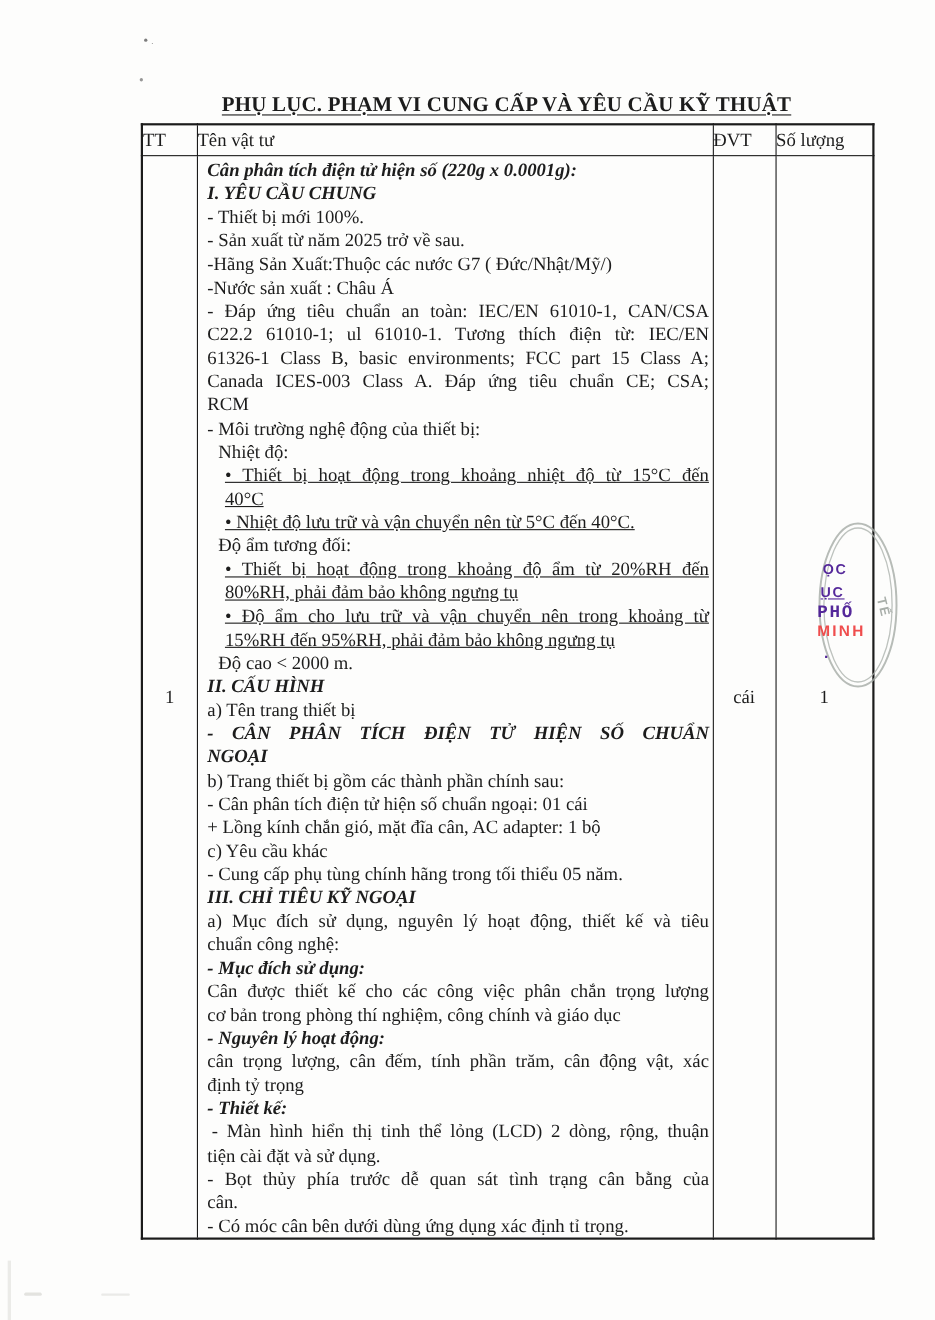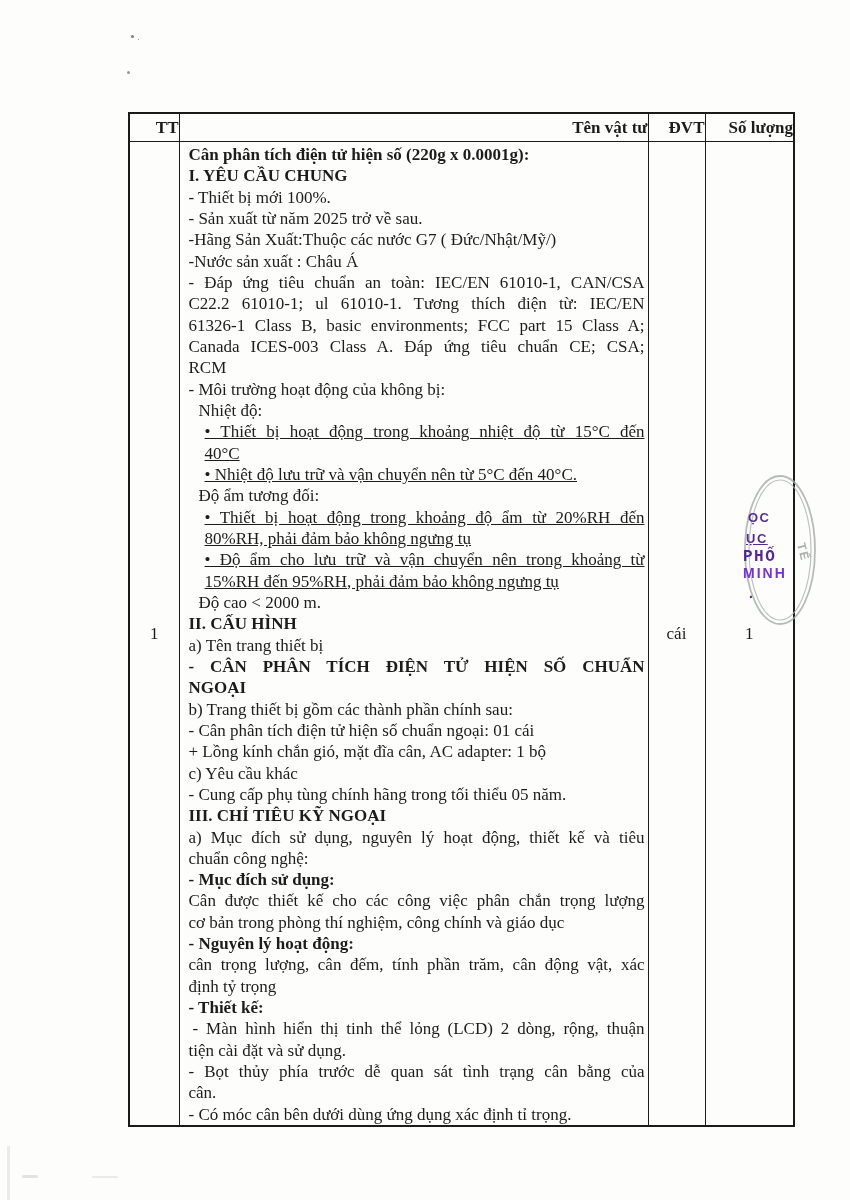--- a/index.html
+++ b/index.html
@@ -31,75 +31,76 @@
   }
   .spec-table col.c-tt{width:50px;}
   .spec-table col.c-name{width:469px;}
   .spec-table col.c-dvt{width:57px;}
   .spec-table col.c-qty{width:89px;}
   .spec-table th,.spec-table td{
     border:1.5px solid #1b1b1b;
     font-size:17px;
   }
   .spec-table th{
-    height:27px;font-weight:bold;text-align:right;padding:0;
+    height:27px;font-weight:normal;text-align:left;padding:0;
     line-height:27px;
   }
   .cell-center{
     text-align:center;vertical-align:middle;padding:0;
   }
   .cell-body{
     vertical-align:top;
     padding:2px 3px 0 9px;
   }
 
   
   .line{
     font-size:17px;line-height:21.33px;
     white-space:nowrap;overflow:visible;
   }
   .line.j{white-space:normal;text-align:justify;text-align-last:justify;}
-  .line.b{font-weight:bold;}
+  .line.b{font-weight:bold;font-style:italic;}
   .line.i1{padding-left:10px;}
   .line.i2{padding-left:16px;text-decoration:underline;}
   .line.i3{padding-left:4px;}
 
   
   .stamp{position:absolute;left:688px;top:440px;width:140px;height:230px;pointer-events:none;}
   .stamp svg{position:absolute;left:0;top:0;opacity:.8;}
   .stamp-text{
     position:absolute;
     font-family:"Liberation Sans","DejaVu Sans",sans-serif;
     font-weight:bold;color:#4c1d95;opacity:.95;
     letter-spacing:1.5px;line-height:1;
   }
   .st-1{left:60px;top:71px;font-size:13px;}
   .st-2{left:58px;top:92px;font-size:13px;text-decoration:underline;}
   .st-3{left:55px;top:109px;font-size:16px;font-family:Liberation Mono, monospace;}
-  .st-4{left:55px;top:126px;font-size:14px;letter-spacing:2px;color:#6d28d9;}
+  .st-4{left:55px;top:126px;font-size:14px;letter-spacing:2px;color:#ef4444;}
   .st-dot{left:61px;top:146px;font-size:14px;}
   .st-side{left:106px;top:106px;font-size:12px;transform:rotate(76deg);color:#a4aaa5;}
 
   
   .speck{position:absolute;background:#7d7d7d;border-radius:50%;}
   .speck.a{left:131px;top:35px;width:3px;height:3px;box-shadow:6px 3px 0 -1px #8a8a8a;}
   .speck.b{left:127px;top:71px;width:3px;height:3px;box-shadow:5px 4px 0 -1.5px #9a9a9a;opacity:.8;}
   .smudge{position:absolute;background:#d7d7d3;border-radius:2px;}
   .smudge.a{left:22px;top:1175px;width:16px;height:3px;opacity:.7;}
   .smudge.b{left:92px;top:1176px;width:26px;height:2px;opacity:.5;}
   .edge-band{position:absolute;left:7px;top:1146px;width:3px;height:54px;background:#ebebe8;}
 </style>
 </head>
 <body>
 
 <div class="page">
 
   <div class="speck a"></div>
   <div class="speck b"></div>
 
+  <div class="doc-title">PHỤ LỤC. PHẠM VI CUNG CẤP VÀ YÊU CẦU KỸ THUẬT</div>
 
   <table class="spec-table">
     <colgroup>
       <col class="c-tt">
         <col class="c-name">
         <col class="c-dvt">
         <col class="c-qty">
     </colgroup>
     <thead>
       <tr>
@@ -118,21 +119,21 @@
               <div class="line b">I. YÊU CẦU CHUNG</div>
               <div class="line">- Thiết bị mới 100%.</div>
               <div class="line">- Sản xuất từ năm 2025 trở về sau.</div>
               <div class="line">-Hãng Sản Xuất:Thuộc các nước  G7 ( Đức/Nhật/Mỹ/)</div>
               <div class="line">-Nước sản xuất : Châu Á</div>
               <div class="line j">- Đáp ứng tiêu chuẩn an toàn: IEC/EN 61010-1, CAN/CSA</div>
               <div class="line j">C22.2 61010-1; ul 61010-1. Tương thích điện từ: IEC/EN</div>
               <div class="line j">61326-1 Class B, basic environments; FCC part 15 Class A;</div>
               <div class="line j">Canada ICES-003 Class A. Đáp ứng tiêu chuẩn CE; CSA;</div>
               <div class="line">RCM</div>
-              <div class="line">- Môi trường hoạt động của không bị:</div>
+              <div class="line">- Môi trường nghệ động của thiết bị:</div>
               <div class="line i1">Nhiệt độ:</div>
               <div class="line j i2">• Thiết bị hoạt động trong khoảng nhiệt độ từ 15°C đến</div>
               <div class="line i2">40°C</div>
               <div class="line i2">• Nhiệt độ lưu trữ và vận chuyển nên từ 5°C đến 40°C.</div>
               <div class="line i1">Độ ẩm tương đối:</div>
               <div class="line j i2">• Thiết bị hoạt động trong khoảng độ ẩm từ 20%RH đến</div>
               <div class="line i2">80%RH, phải đảm bảo không ngưng tụ</div>
               <div class="line j i2">• Độ ẩm cho lưu trữ và vận chuyển nên trong khoảng từ</div>
               <div class="line i2">15%RH đến 95%RH, phải đảm bảo không ngưng tụ</div>
               <div class="line i1">Độ cao &lt; 2000 m.</div>

